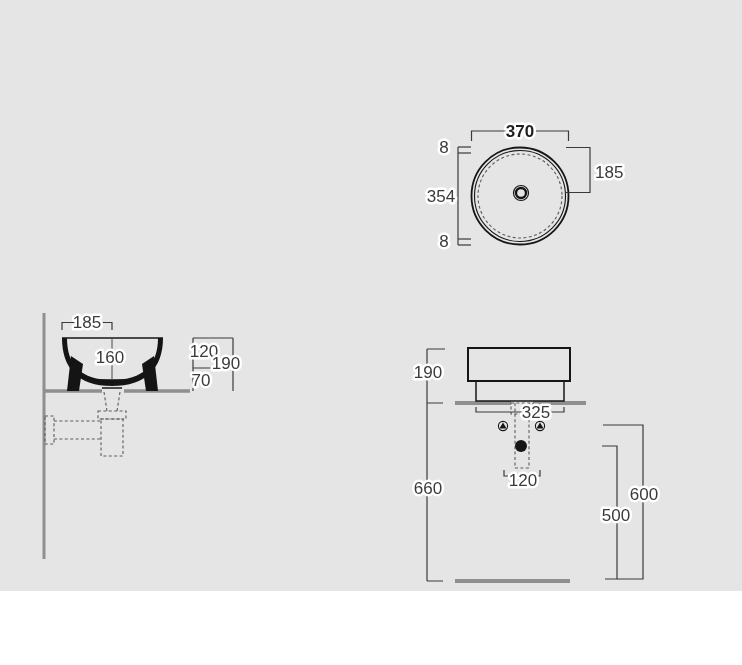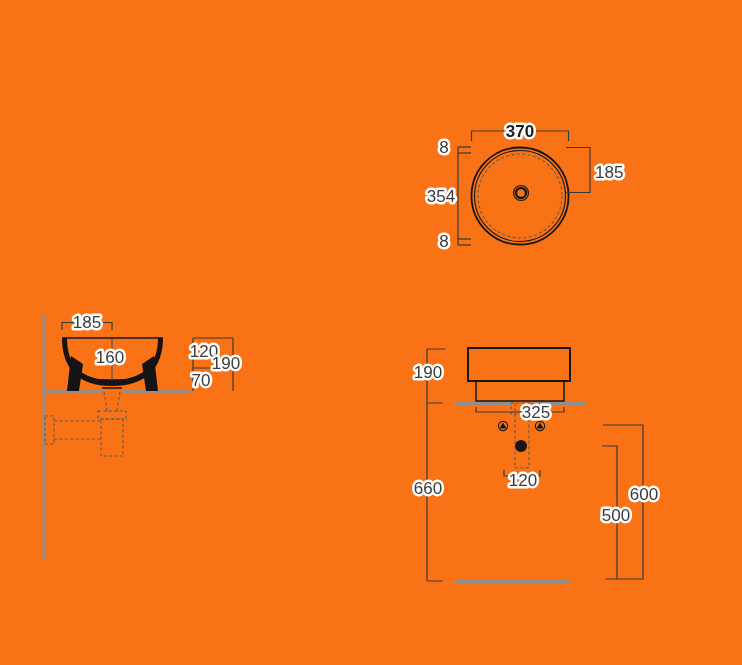--- a/index.html
+++ b/index.html
@@ -1,19 +1,19 @@
 <!DOCTYPE html>
 <html><head>
 <meta charset="utf-8">
 <style>
   html,body { margin:0; padding:0; background:#ffffff; }
   .canvas {
     position:relative;
-    width:742px; height:665px;
-    background:#f97316;
+    width:742px; height:591px;
+    background:#e5e5e5;
     font-family:"Liberation Sans", sans-serif;
     overflow:hidden;
   }
   svg { position:absolute; left:0; top:0; }
 
   
   .ln   { stroke:#3a3a3a; stroke-width:1.2; fill:none; }
   
   .draw { stroke:#161616; fill:none; }
   

